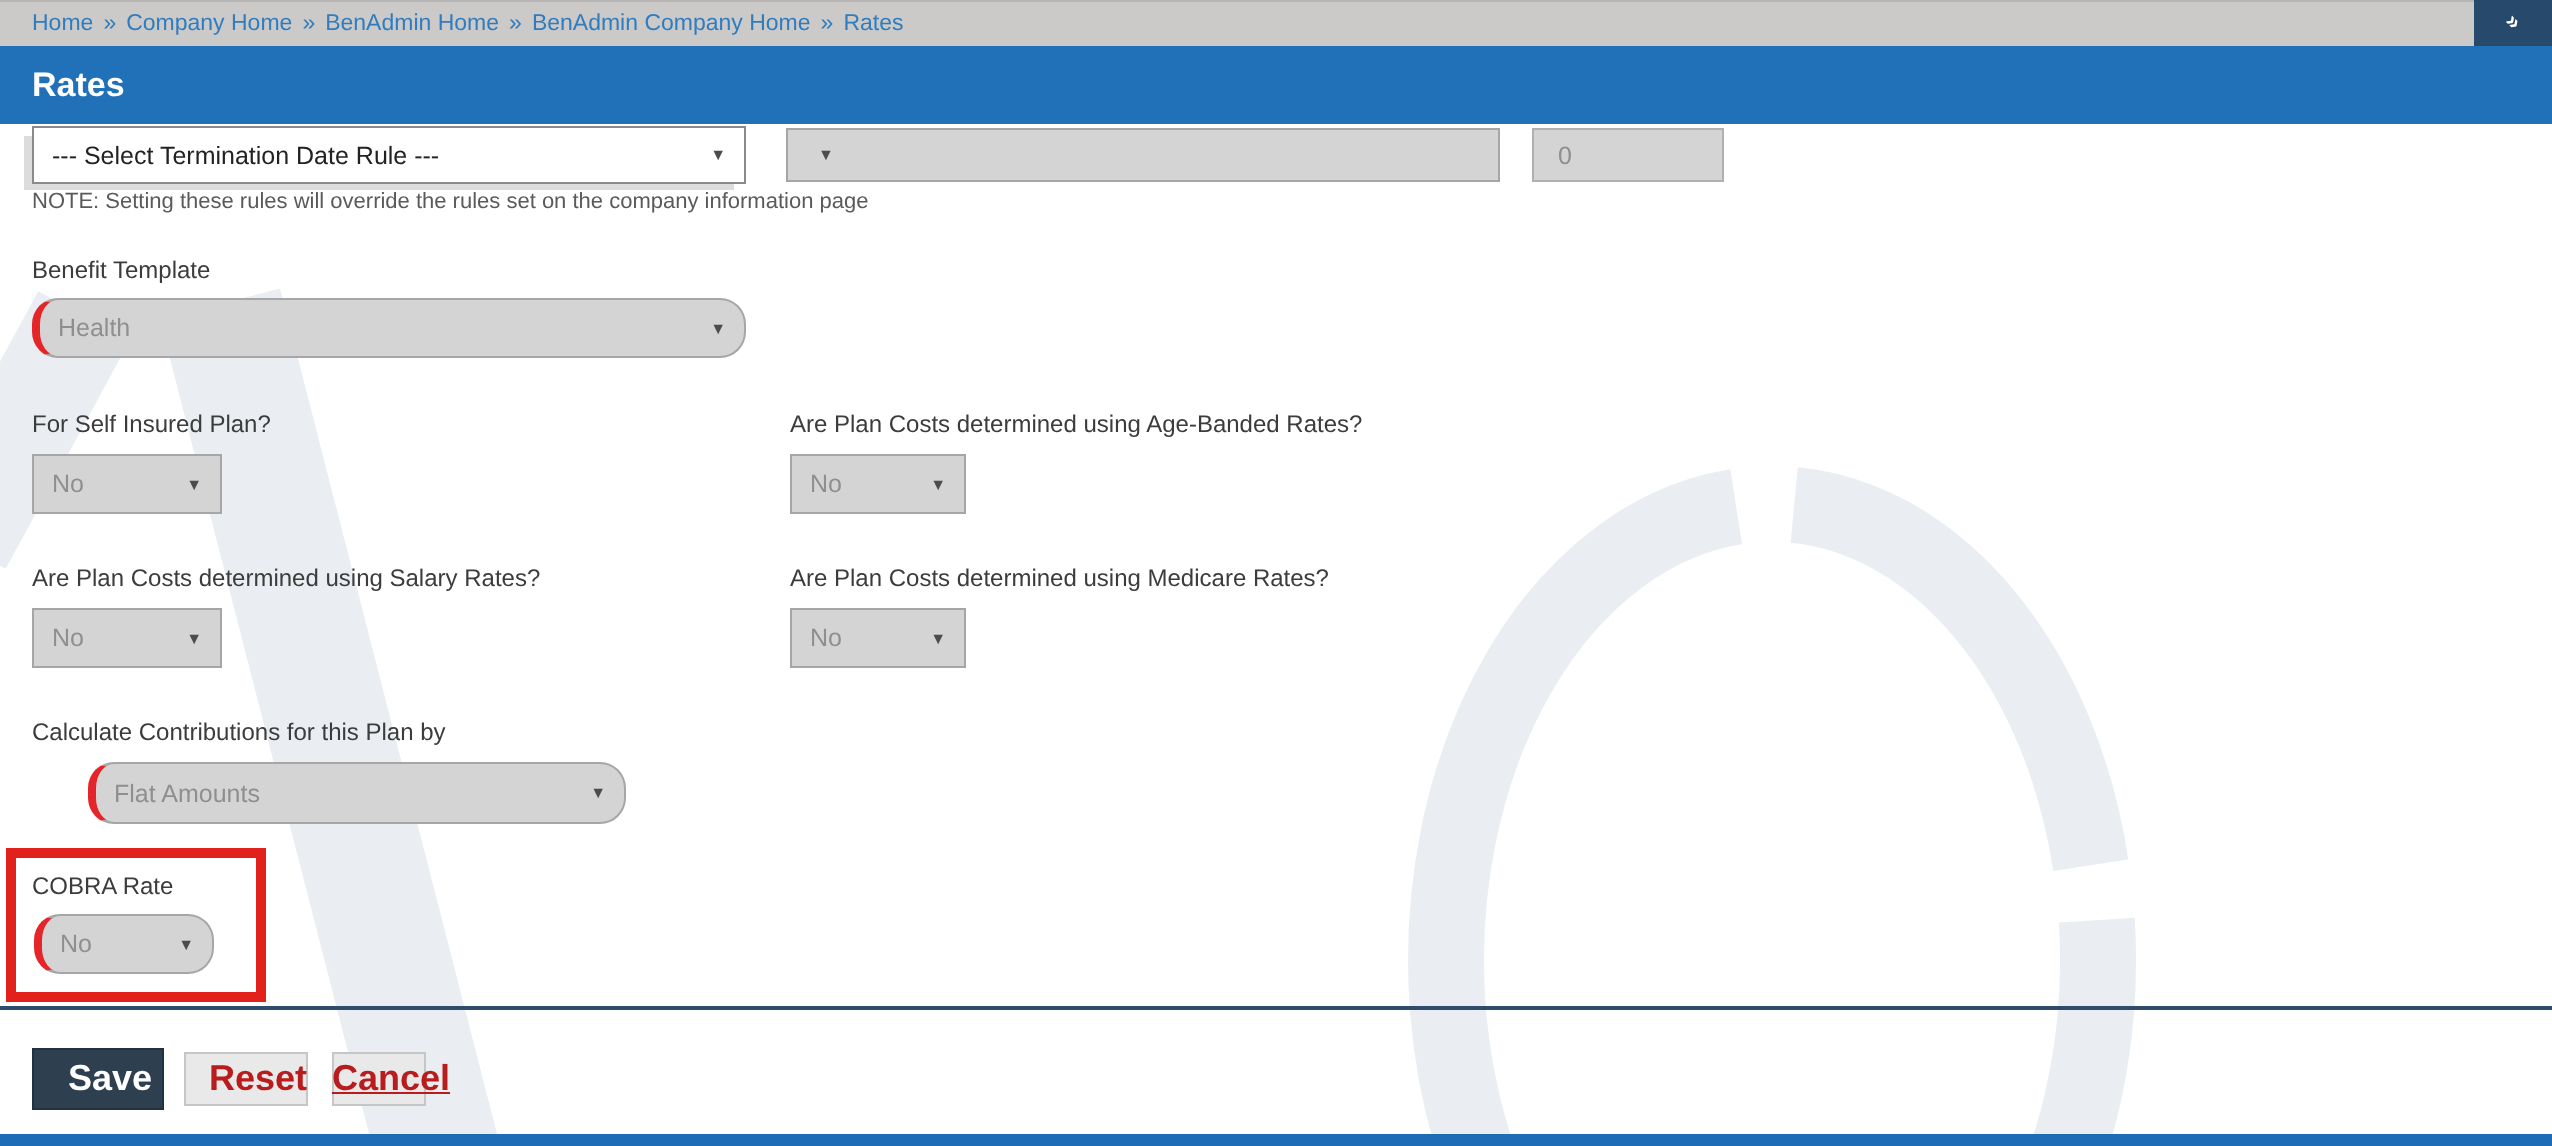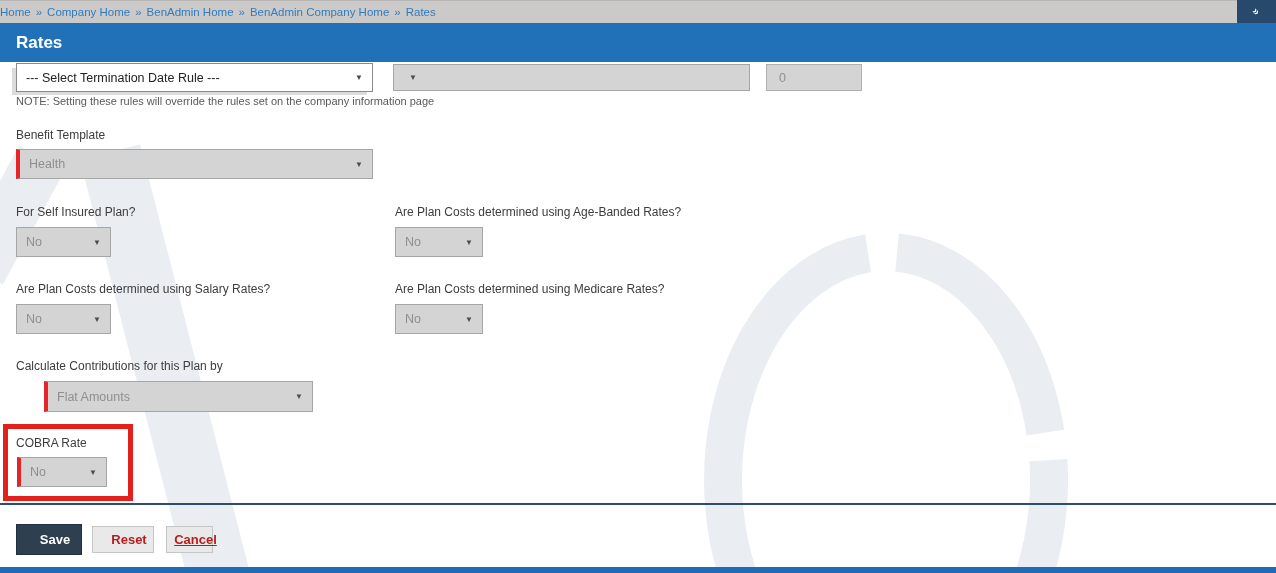--- a/index.html
+++ b/index.html
@@ -6,21 +6,21 @@
   html,body { width:1276px; height:573px; overflow:hidden; }
   body {
     position:relative;
     font-family:"Liberation Sans","DejaVu Sans",sans-serif;
     background:#ffffff;
   }
   
   .breadcrumb-bar {
     position:absolute; left:0; top:0; width:1276px; height:23px;
     background:#cccac8; border-top:1px solid #b8b6b4;
-    display:flex; align-items:center; 
+    display:flex; align-items:center; padding-left:16px;
     font-size:11.5px; color:#2f7cbf; white-space:nowrap;
   }
   .breadcrumb-bar a { color:#2f7cbf; text-decoration:none; cursor:pointer; }
   .crumb-sep { margin:0 5px; color:#2f7cbf; }
   .corner-btn {
     position:absolute; right:0; top:0; width:39px; height:23px;
     background:#27496b; cursor:pointer;
     display:flex; align-items:center; justify-content:center;
   }
   .corner-btn .chev {
@@ -41,38 +41,38 @@
     color:#8f8f8f; font-size:12.5px;
     display:flex; align-items:center; padding:12px 9px;
     cursor:pointer;
   }
   .sel .val { flex:1 1 auto; overflow:hidden; white-space:nowrap; }
   .sel .arrow { font-size:8px; color:#4c4c4c; flex:0 0 auto; margin-left:6px; }
   .sel.white {
     background:#ffffff; border:1px solid #8a8a8a; color:#222222;
     box-shadow:-5px 4px 0 -1px #dcdcdc;
   }
-  .sel.redleft { border-left:4px solid #e4252a; }
+  .sel.redleft { border-left:4px solid #e4252a;border-radius:13px; }
   .txt-input {
     position:absolute; background:#d4d4d4; border:1px solid #b0b0b0;
     color:#8f8f8f; font-size:12.5px; display:flex; align-items:center;
     padding:0 12px;
   }
   .flabel { position:absolute; font-size:12px; color:#3c3c3c; white-space:nowrap; }
   .note { position:absolute; left:16px; top:95px; font-size:11px; color:#5a5a5a; }
   
   .highlight-box {
     position:absolute; left:3px; top:424px; width:130px; height:77px;
     border:5px solid #e2211c; z-index:5;
   }
   
   .divider { position:absolute; left:0; top:503px; width:1276px; height:2px; background:#2e4d6d; }
   .btn {
     position:absolute; display:flex; align-items:center; justify-content:center;
-    font-size:13px; font-weight:bold; cursor:pointer;padding-left:12px;
+    font-size:18px; font-weight:bold; cursor:pointer;padding-left:12px;
   }
   .btn-save { left:16px; top:524px; width:66px; height:31px; background:#2e4050; color:#ffffff; border:1px solid #22313f; }
   .btn-gray { background:#e9e9e9; border:1px solid #c6c6c6; color:#b91c1c; }
   .btn-reset { left:92px; top:526px; width:62px; height:27px; }
   .btn-cancel { left:166px; top:526px; width:47px; height:27px;text-decoration:underline; }
   .bottom-bar { position:absolute; left:0; top:567px; width:1276px; height:6px; background:#1e6cb5; }
 </style>
 </head>
 <body>
 

